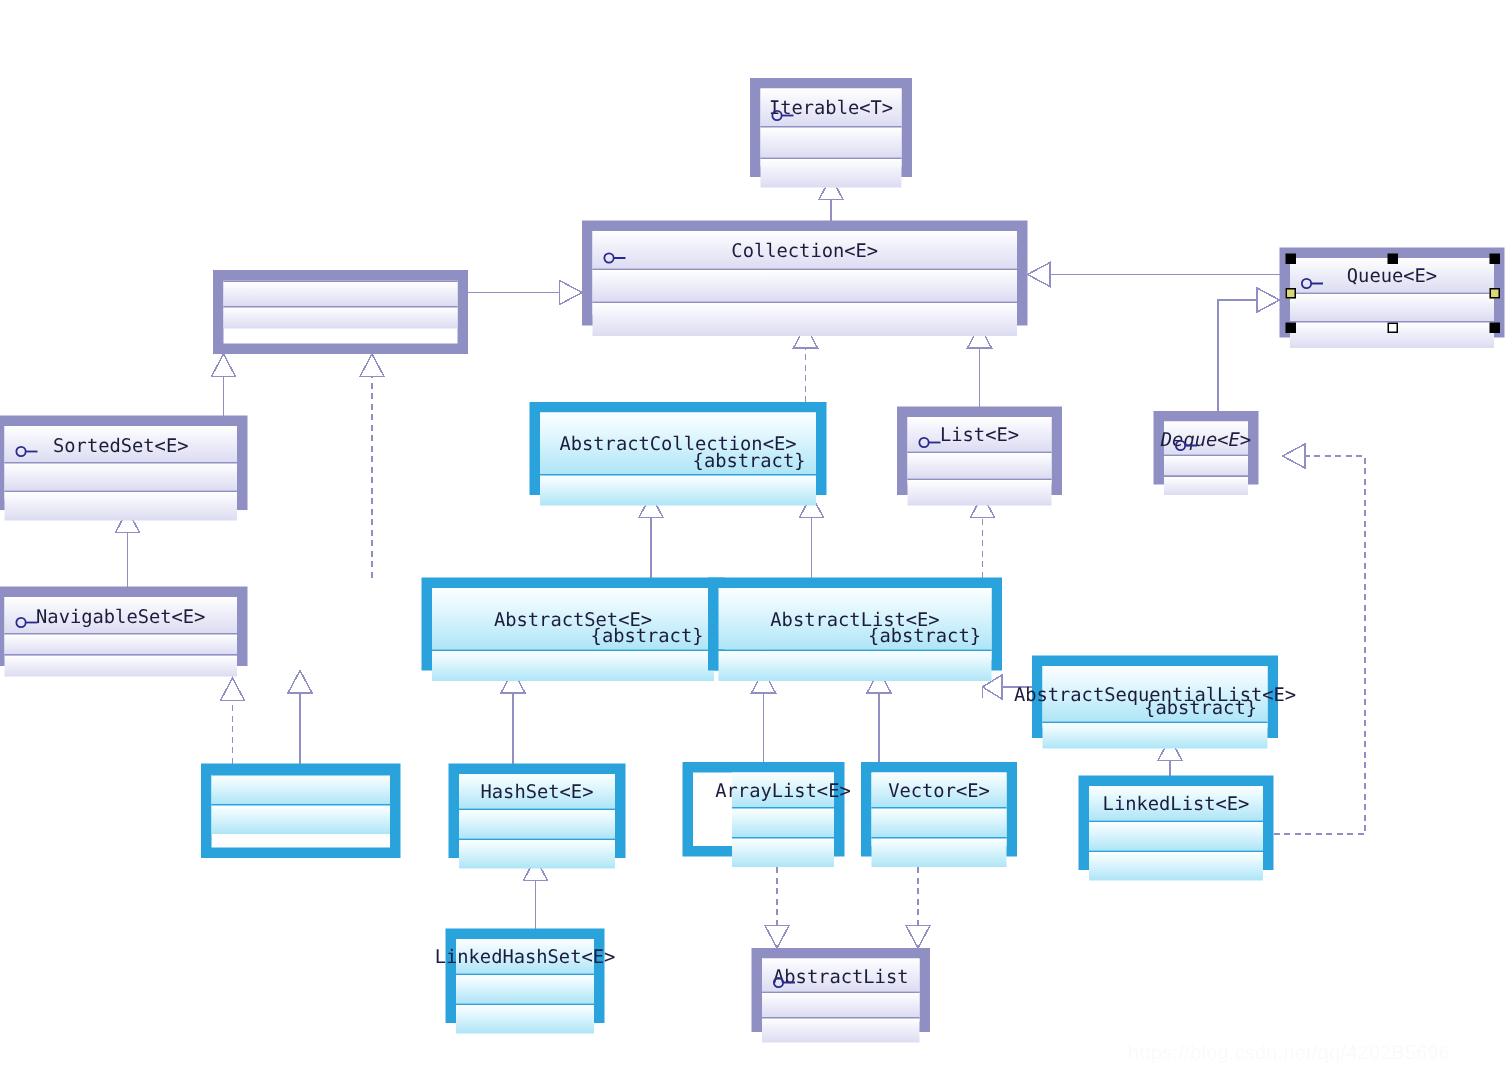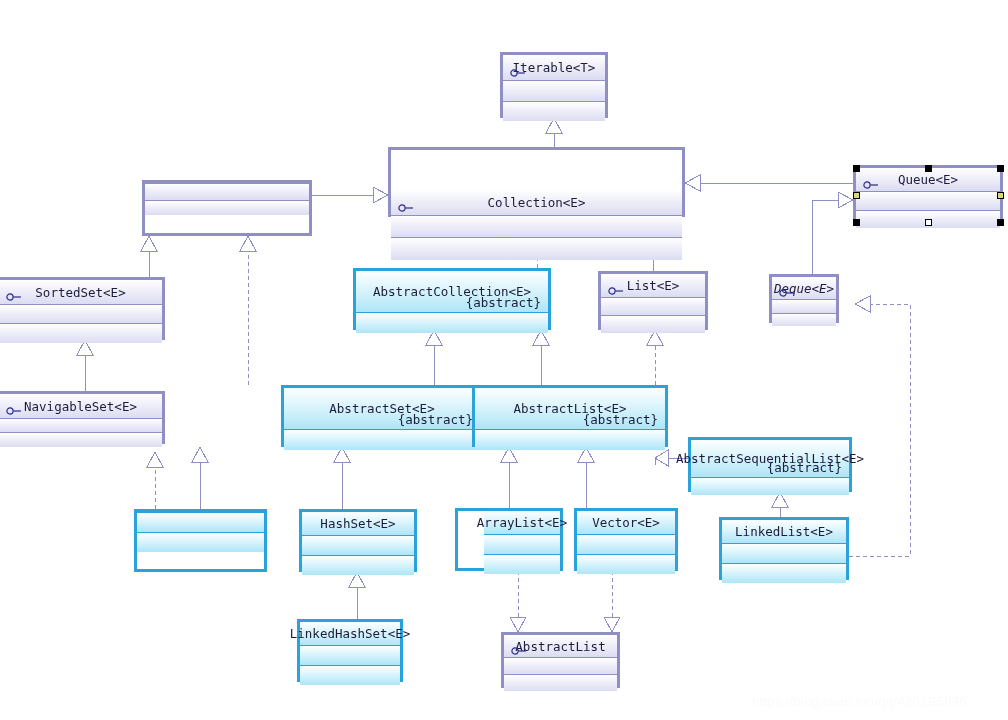--- a/index.html
+++ b/index.html
@@ -16,21 +16,21 @@
   }
   #edges {
     position: absolute;
     left: 0; top: 0;
     width: 1008px; height: 720px;
   }
   
   .node {
     position: absolute;
     box-sizing: border-box;
-    border: 3px solid #c2410c;
+    border: 7px solid #c2410c;
     z-index: 2;
   }
   .node .row {
     box-sizing: border-box;
     position: relative;
   }
   .node .row.sep { border-top: 1px solid #8f8fc4; }
   .node .title {
     display: flex;
     align-items: center;
@@ -235,21 +235,21 @@
           <span class="iface-icon"><svg viewBox="0 0 16 10" width="16" height="10">
               <circle cx="4" cy="5" r="3.1" fill="none" stroke="#2a2a8c" stroke-width="1.2"></circle>
               <line x1="7.3" y1="5" x2="15" y2="5" stroke="#2a2a8c" stroke-width="1.2"></line>
             </svg></span>
           <span class="tname">Iterable&lt;T&gt;</span>
         </div>
         <div class="row sep" style="height: 21px;"></div>
         <div class="row sep" style="height: 20px;"></div>
       </div>
       <div class="node iface" style="left: 388px; top: 147px; width: 297px; height: 70px;">
-        <div class="row title" style="height: 25px; margin-top: 40px;">
+        <div class="row title" style="height: 25px;">
           <span class="iface-icon"><svg viewBox="0 0 16 10" width="16" height="10">
               <circle cx="4" cy="5" r="3.1" fill="none" stroke="#2a2a8c" stroke-width="1.2"></circle>
               <line x1="7.3" y1="5" x2="15" y2="5" stroke="#2a2a8c" stroke-width="1.2"></line>
             </svg></span>
           <span class="tname">Collection&lt;E&gt;</span>
         </div>
         <div class="row sep" style="height: 22px;"></div>
         <div class="row sep" style="height: 23px;"></div>
       </div>
       <div class="node iface" style="left: 853px; top: 165px; width: 150px; height: 60px; z-index: 5;">

